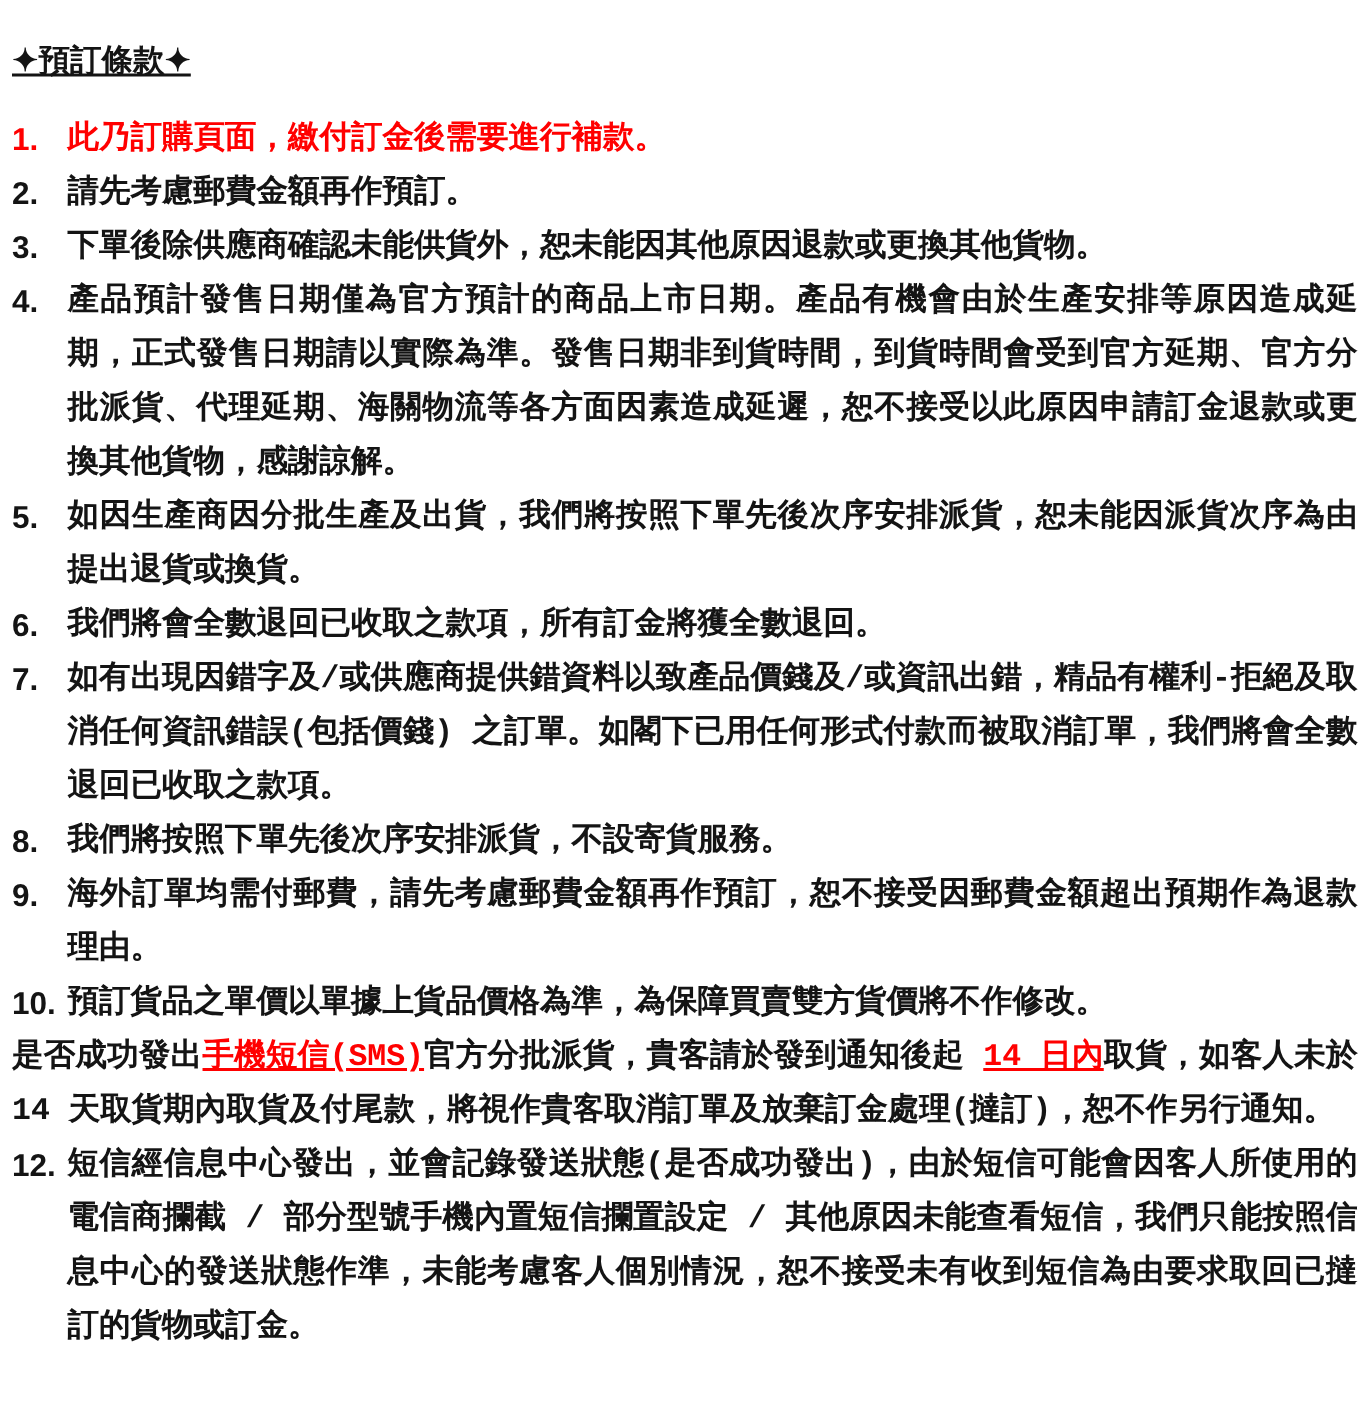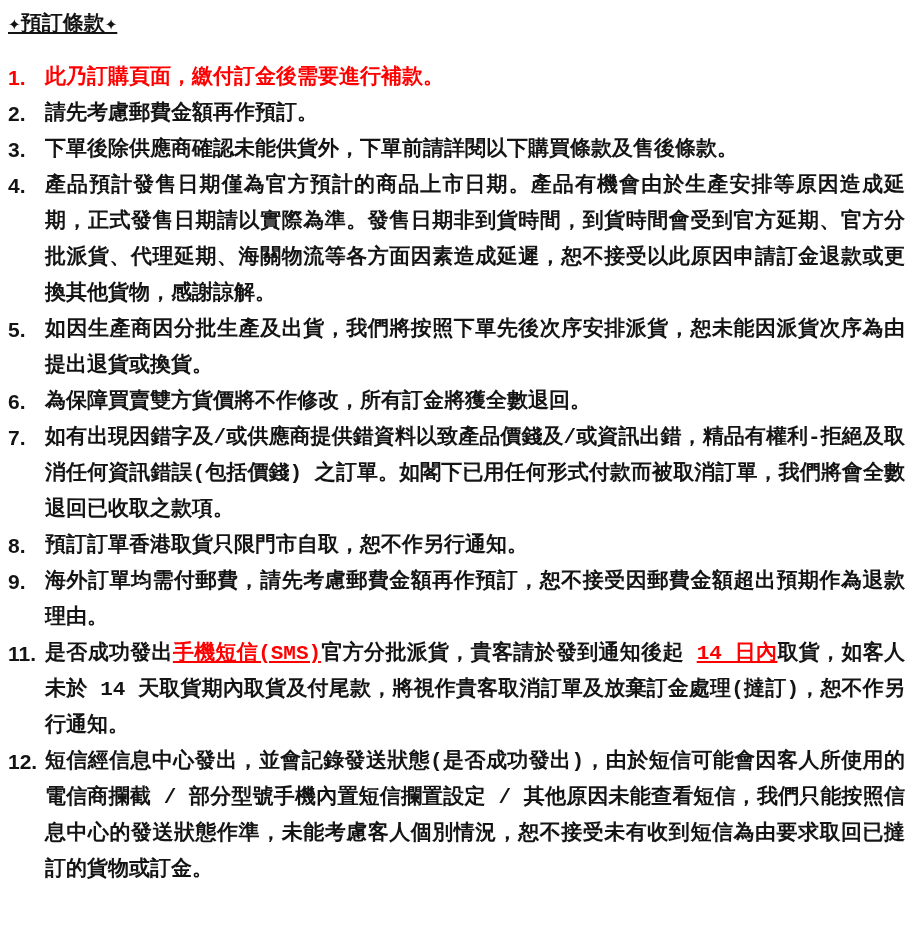--- a/index.html
+++ b/index.html
@@ -21,23 +21,22 @@
     font-size: 21px;
   }
   .notice-header {
     color: var(--alert-red, #ff0000);
     text-decoration: underline;
     line-height: 26px;
     margin: 0 0 22px 0;
     white-space: nowrap;
   }
   .section-title-row {
-    margin: 0 0 22px 0;
+    margin: 16px 0 22px 0;
     line-height: 26px;
-    font-family: Liberation Mono, monospace;
   }
   .section-title {
     text-decoration: underline;
   }
   .terms-list {
     list-style: none;
     margin: 0;
     padding: 0;
   }
   .term-item {
@@ -77,48 +76,51 @@
       <li class="term-item red">
     <span class="term-num">1.</span>
     <span class="term-text"><span>此乃訂購頁面，繳付訂金後需要進行補款。</span></span>
   </li>
       <li class="term-item">
     <span class="term-num">2.</span>
     <span class="term-text"><span>請先考慮郵費金額再作預訂。</span></span>
   </li>
       <li class="term-item">
     <span class="term-num">3.</span>
-    <span class="term-text"><span>下單後除供應商確認未能供貨外，下單前請詳閱以下購買條款及售後條款。</span></span>
+    <span class="term-text"><span>下單後除供應商確認未能供貨外，恕未能因其他原因退款或更換其他貨物。</span></span>
   </li>
       <li class="term-item">
     <span class="term-num">4.</span>
     <span class="term-text"><span>產品預計發售日期僅為官方預計的商品上市日期。產品有機會由於生產安排等原因造成延期，正式發售日期請以實際為準。發售日期非到貨時間，到貨時間會受到官方延期、官方分批派貨、代理延期、海關物流等各方面因素造成延遲，恕不接受以此原因申請訂金退款或更換其他貨物，感謝諒解。</span></span>
   </li>
       <li class="term-item">
     <span class="term-num">5.</span>
     <span class="term-text"><span>如因生產商因分批生產及出貨，我們將按照下單先後次序安排派貨，恕未能因派貨次序為由提出退貨或換貨。</span></span>
   </li>
       <li class="term-item">
     <span class="term-num">6.</span>
-    <span class="term-text"><span>為保障買賣雙方貨價將不作修改，所有訂金將獲全數退回。</span></span>
+    <span class="term-text"><span>我們將會全數退回已收取之款項，所有訂金將獲全數退回。</span></span>
   </li>
       <li class="term-item">
     <span class="term-num">7.</span>
     <span class="term-text"><span>如有出現因錯字及/或供應商提供錯資料以致產品價錢及/或資訊出錯，精品有權利-拒絕及取消任何資訊錯誤(包括價錢) 之訂單。如閣下已用任何形式付款而被取消訂單，我們將會全數退回已收取之款項。</span></span>
   </li>
       <li class="term-item">
     <span class="term-num">8.</span>
-    <span class="term-text"><span>預訂訂單香港取貨只限門市自取，恕不作另行通知。</span></span>
+    <span class="term-text"><span>我們將按照下單先後次序安排派貨，不設寄貨服務。</span></span>
   </li>
       <li class="term-item">
     <span class="term-num">9.</span>
     <span class="term-text"><span>海外訂單均需付郵費，請先考慮郵費金額再作預訂，恕不接受因郵費金額超出預期作為退款理由。</span></span>
   </li>
       <li class="term-item">
-    <span class="term-num">11.</span>
+    <span class="term-num">10.</span>
+    <span class="term-text"><span>預訂貨品之單價以單據上貨品價格為準，為保障買賣雙方貨價將不作修改。</span></span>
+  </li>
+      <li class="term-item">
     <span class="term-text"><span>是否成功發出</span><span class="seg-red-underline">手機短信(SMS)</span><span>官方分批派貨，貴客請於發到通知後起 </span><span class="seg-red-underline">14 日內</span><span>取貨，如客人未於 14 天取貨期內取貨及付尾款，將視作貴客取消訂單及放棄訂金處理(撻訂)，恕不作另行通知。</span></span>
   </li>
       <li class="term-item">
     <span class="term-num">12.</span>
     <span class="term-text"><span>短信經信息中心發出，並會記錄發送狀態(是否成功發出)，由於短信可能會因客人所使用的電信商攔截 / 部分型號手機內置短信攔置設定 / 其他原因未能查看短信，我們只能按照信息中心的發送狀態作準，未能考慮客人個別情況，恕不接受未有收到短信為由要求取回已撻訂的貨物或訂金。</span></span>
   </li>
     </ol>
 </div>
 
 </body></html>

